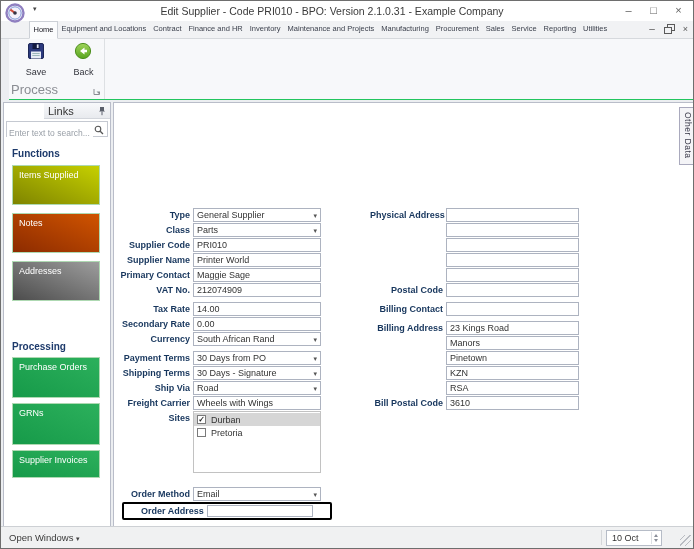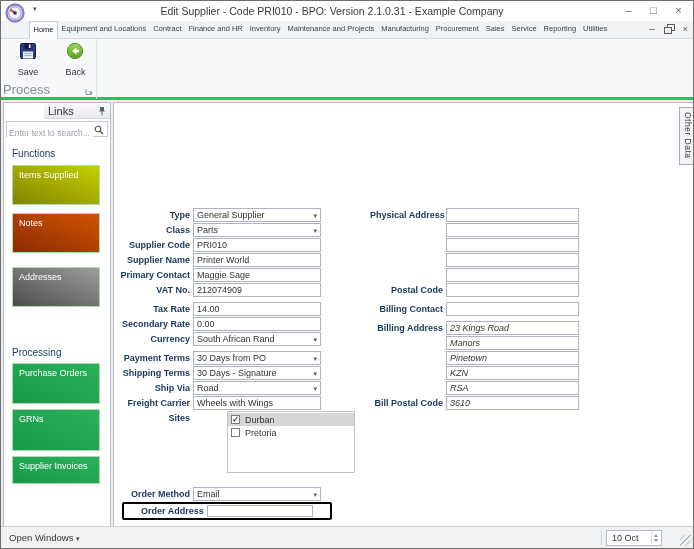--- a/index.html
+++ b/index.html
@@ -22,70 +22,70 @@
   .tab { font-size:7.5px; color:#3c414d; padding:0 3.5px; line-height:16px; white-space:nowrap; }
   .tab.active { background:#fbfcfd; border:1px solid #ccd0d6; border-bottom:1px solid #fbfcfd;
                 color:#16161f; margin-bottom:-1px; }
   .mdi-controls { position:absolute; right:5px; top:22px; display:flex; gap:9px; align-items:center;
                   font-size:10px; color:#5a5a5a; background:#f1f2f4; padding-left:4px; }
   .restore-icon { width:10px; height:9px; position:relative; }
   .restore-icon::before { content:""; position:absolute; left:3px; top:0; width:6px; height:5px; border:1px solid #5a5a5a; }
   .restore-icon::after  { content:""; position:absolute; left:0; top:3px; width:6px; height:5px; border:1px solid #5a5a5a; background:#f1f2f4; }
 
   
-  .ribbon { position:absolute; top:38px; left:0; right:0; height:61px; background:#f7f8fa;
-            border-bottom:3px solid #22c55e; }
+  .ribbon { position:absolute; top:38px; left:8px; right:0; height:61px; background:#f7f8fa;
+            border-bottom:1px solid #22c55e; }
   .rgroup { position:absolute; left:2px; top:0; width:94px; height:60px; border-right:1px solid #dde0e3; }
   .big-btn { display:inline-block; width:36px; margin:3px 0 0 7px; text-align:center; vertical-align:top; }
   .big-btn .bicon { width:18px; height:18px; margin:0 auto; }
   .big-btn .blbl { font-size:9px; color:#33343c; margin-top:3px; }
   .rgroup-label { position:absolute; bottom:2px; left:0; right:12px; text-align:left; font-size:13px; color:#8a8d93; }
   .launcher { position:absolute; right:3px; bottom:3px; width:8px; height:8px; }
 
   
   .sidebar { position:absolute; left:2px; top:101px; width:108px; height:426px; background:#fff;
              border:1px solid #b9bdc9; overflow:hidden; }
   .sb-header { height:16px; background:linear-gradient(#f8f9fb,#e8eaee); border-bottom:1px solid #d3d6dc;
                font-size:11px; color:#333; padding:2px 4px; position:relative;margin-left:40px; }
   .pin-icon { position:absolute; right:4px; top:3px; }
   .sb-search { margin:2px; height:16px; border:1px solid #c5c9d1; position:relative; background:#fff; }
   .sb-search input { border:none; outline:none; width:86px; height:13px; font-size:8.5px; color:#555;
                      padding:1px 2px; font-family:"Liberation Sans", sans-serif; }
   .sb-search input::placeholder { color:#9aa0a8; }
   .mag-icon { position:absolute; right:3px; top:3px; }
-  .sec-heading { font-size:10px; font-weight:normal; color:#1d3a6b; margin:11px 0 0 8px; }
+  .sec-heading { font-size:10px; font-weight:bold; color:#1d3a6b; margin:11px 0 0 8px; }
   .side-btn { width:88px; margin:6px 0 0 8px; border:1px solid #aed9b2; color:#fff; font-size:9px;
               padding:4px 0 0 6px; }
   .grad-olive { background:linear-gradient(to bottom left,#c6d000,#7e8400); }
   .grad-rust  { background:linear-gradient(to bottom left,#d05400,#8c2b00); }
   .grad-gray  { background:linear-gradient(to bottom left,#9d9d9d,#4c4c4c); }
   .grad-green { background:linear-gradient(to bottom left,#2cb05c,#169a49); }
   .h40 { height:40px; } .h42 { height:42px; } .h41 { height:41px; } .h28 { height:28px; }
 
   
   .main { position:absolute; left:112px; top:101px; width:606px; height:426px; background:#fff;
           border:1px solid #b9bdc9; overflow:hidden; }
   .fcol { position:absolute; top:105px; }
   .col-left { left:6px; }
   .col-right { left:256px; }
   .frow { display:flex; margin-bottom:1px; height:14px; }
   .flabel { width:73px; padding-right:3px; text-align:right; font-size:9px; font-weight:bold;
             color:#17365d; line-height:14px; white-space:nowrap; }
   .col-right .flabel { width:76px; }
   .ffield { width:128px; height:14px; border:1px solid #adb3c0; background:#fff; font-size:9px;
             line-height:12px; padding:0 3px; color:#333; position:relative; white-space:nowrap; overflow:hidden; }
-  .col-right .ffield { width:133px;font-style:italic; }
+  .col-right .ffield { width:133px; }
   .ffield .caret { position:absolute; right:3px; top:1px; font-size:7px; color:#555; }
   .spacer4 { height:4px; }
   .listbox { width:128px; height:62px; border:1px solid #c2c2c2; background:#fff; padding-top:1px; }
   .lb-row { display:flex; align-items:center; height:13px; font-size:9px; color:#333; padding-left:3px; }
   .lb-row.selected { background:#d6d6d6; }
   .cbx { width:9px; height:9px; border:1px solid #7a7a7a; background:#fff; font-size:8px; line-height:7px;
          text-align:center; color:#222; margin-right:5px; font-weight:bold; }
-  .sites-row { height:auto; margin-bottom:14px;gap:34px; }
+  .sites-row { height:auto; margin-bottom:14px; }
   .om-row { margin-top:5px; }
   .oa-box { display:flex; border:2px solid #000; border-radius:2px; margin:1px 0 0 2px; width:210px;
             height:18px; padding:0 17px; align-items:center; background:#fff; }
   .oa-box .flabel { width:74px; }
   .oa-box .ffield { height:12px; line-height:10px; }
 
   
   .other-tab { position:absolute; left:678px; top:106px; width:15px; height:58px; background:#f4f4f7;
                border:1px solid #a9a9bd; writing-mode:vertical-rl; font-size:8.5px; color:#3a3a4a;
                padding-top:4px; text-align:left; letter-spacing:0.5px; }
@@ -192,21 +192,21 @@
     <div class="sb-search">
       <input placeholder="Enter text to search..." style="">
       <svg class="mag-icon" width="10" height="10" viewBox="0 0 10 10">
         <circle cx="4" cy="4" r="2.8" fill="none" stroke="#555" stroke-width="1.1"></circle>
         <line x1="6.2" y1="6.2" x2="9" y2="9" stroke="#555" stroke-width="1.3"></line>
       </svg>
     </div>
     <div class="sec-heading">Functions</div>
     <div class="side-btn grad-olive h40">Items Supplied</div>
     <div class="side-btn grad-rust h40" style="margin-top:8px">Notes</div>
-    <div class="side-btn grad-gray h40" style="margin-top:14px">Addresses</div>
+    <div class="side-btn grad-gray h40" style="margin-top:8px">Addresses</div>
     <div class="sec-heading" style="margin-top:40px">Processing</div>
     <div class="side-btn grad-green h41" style="margin-top:5px">Purchase Orders</div>
     <div class="side-btn grad-green h42" style="margin-top:5px">GRNs</div>
     <div class="side-btn grad-green h28" style="margin-top:5px">Supplier Invoices</div>
   </div>
 
   <div class="main">
 
     <div class="fcol col-left">
       <div class="frow">

